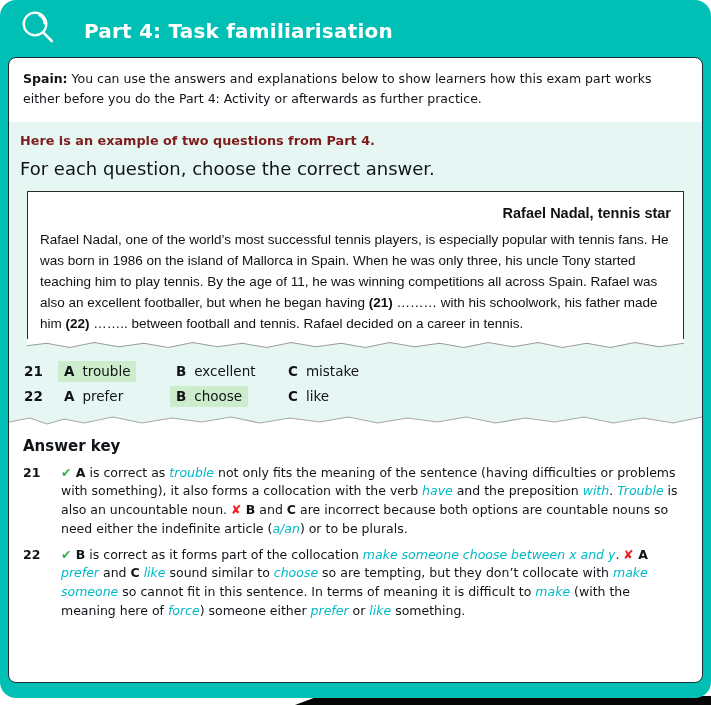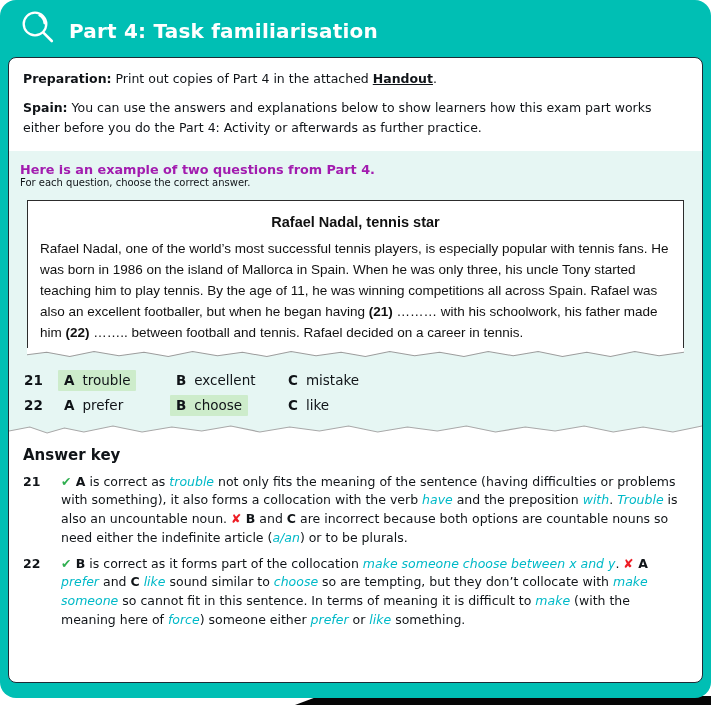--- a/index.html
+++ b/index.html
@@ -12,45 +12,45 @@
   .black-strip{
     position:absolute;left:295px;right:0;bottom:0;height:9px;background:#060606;
     clip-path:polygon(24px 0,100% 0,100% 100%,0 100%);
     z-index:0;
   }
   .card{
     position:absolute;top:0;left:0;width:711px;height:698px;
     background:#00bfb4;border-radius:16px;z-index:1;
   }
   .header{
-    height:57px;display:flex;align-items:center;gap:11px;
+    height:57px;display:flex;align-items:center;gap:26px;
     padding:4px 0 0 18px;box-sizing:border-box;
   }
   .header .title{
     color:#ffffff;font-weight:bold;font-size:20px;letter-spacing:.2px;
   }
   .content{
     position:absolute;top:57px;left:8px;right:8px;bottom:15px;
     background:#ffffff;border:1px solid #1d2b36;border-radius:8px;
     overflow:hidden;display:flex;flex-direction:column;
   }
   
   .intro{padding:11px 14px 4px;font-size:12.5px;line-height:1.6;color:#101418}
   .intro p{margin:0 0 9px}
   
   .example{background:#e6f6f3;padding:11px 11px 0}
-  .example-heading{font-weight:bold;font-size:12.8px;margin:0 0 0;color:#a21caf}
-  .example-instruction{font-size:10px;margin:0 0 12px;color:#101418}
+  .example-heading{font-weight:bold;font-size:12.8px;margin:0 0 10px;color:#7f1d1d}
+  .example-instruction{font-size:18px;margin:0 0 12px;color:#101418}
   .passage-wrap{position:relative;margin:0 7px}
   .passage-box{
     background:#ffffff;border:1px solid #2c2c2c;border-bottom:none;
     padding:8px 12px 4px;
     font-family:"Liberation Sans",sans-serif;font-size:13.5px;line-height:1.55;color:#111;
   }
-  .passage-title{text-align:center;font-weight:bold;font-size:14.5px;margin:2px 0 6px}
+  .passage-title{text-align:right;font-weight:bold;font-size:14.5px;margin:2px 0 6px}
   .passage-body{margin:0}
   .torn-edge{display:block;width:100%;height:12px}
   .q-rows{margin:12px 0 0 4px}
   .q-row{display:flex;align-items:center;margin:0 0 9px;font-size:13.5px;color:#101418}
   .q-num{font-weight:bold;width:40px;flex:none}
   .opt{width:112px;flex:none}
   .opt.last{width:auto}
   .opt b{margin-right:8px}
   .hl{background:#cdeccb;padding:2px 6px 3px;margin-left:-6px;border-radius:1px}
   .torn-divider{display:block;width:100%;height:14px;background:#ffffff;flex:none}
@@ -81,21 +81,20 @@
         <path d="M21.5 6.2 A10 10 0 0 1 26.6 14.2" fill="none" stroke="#ffffff" stroke-width="2.4" stroke-linecap="round"></path>
         <line x1="25.4" y1="23.6" x2="33.8" y2="32" stroke="#ffffff" stroke-width="2.6" stroke-linecap="round"></line>
       </svg>
     </span>
     <span class="title">Part 4: Task familiarisation</span>
   </div>
 
   <div class="content">
 
     <div class="intro">
-      <p><span class="seg-b">Preparation:</span><span> Print out copies of Part 4 in the attached </span><span class="seg-bu">Handout</span><span>.</span></p>
       <p><span class="seg-b">Spain:</span><span> You can use the answers and explanations below to show learners how this exam part works either before you do the Part 4: Activity or afterwards as further practice.</span></p>
     </div>
 
     <div class="example">
       <p class="example-heading">Here is an example of two questions from Part 4.</p>
       <p class="example-instruction">For each question, choose the correct answer.</p>
 
       <div class="passage-wrap">
         <div class="passage-box">
           <p class="passage-title">Rafael Nadal, tennis star</p>

